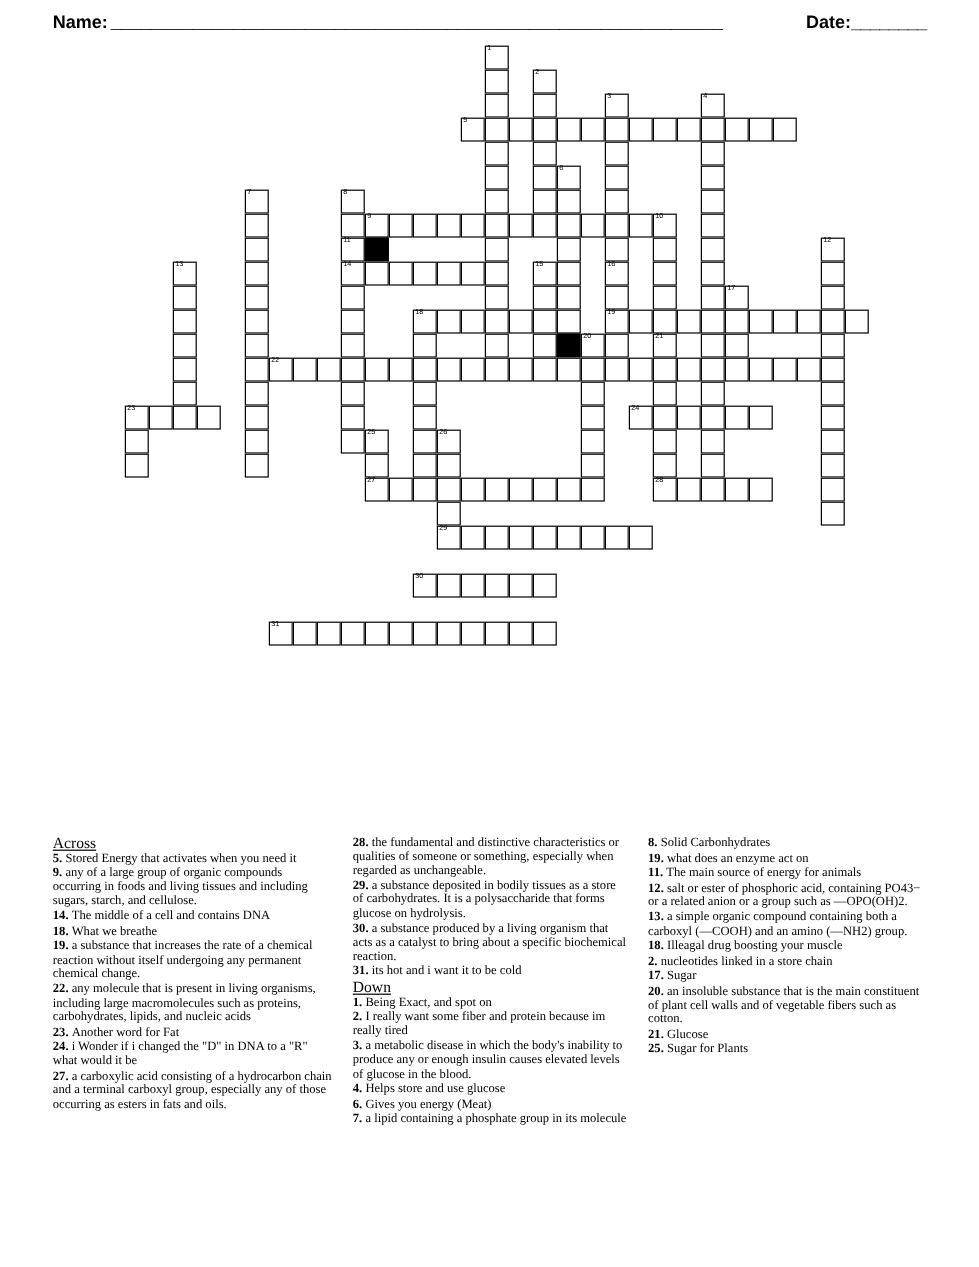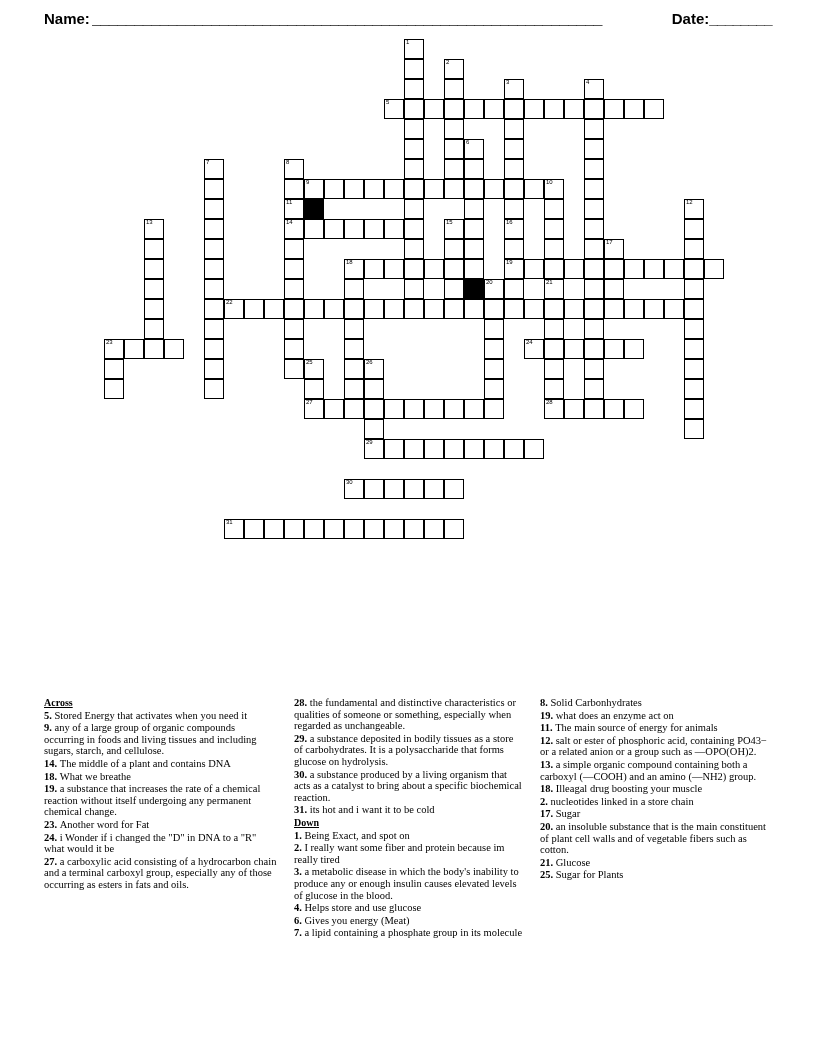--- a/index.html
+++ b/index.html
@@ -98,24 +98,24 @@
     font-family: "Liberation Serif", serif;
     font-size: 10.5px;
     line-height: 11.6px;
   }
   .clue-col {
     width: 236px;
   }
   .clue-col.col2 { width: 232px; }
   .clue-col.col3 { width: 238px; }
   .clue-head {
-    font-weight: bold;
+    font-weight: normal;
     text-decoration: underline;
     margin-bottom: 1px;
-    font-size: 10px;
+    font-size: 13px;
   }
   .clue {
     margin-bottom: 1px;
     text-align: left;
   }
   .clue b {
     font-weight: bold;
   }
 </style>
 </head>
@@ -429,23 +429,24 @@
       <div class="cell" style="left: 360px; top: 480px;"></div>
       <div class="cell" style="left: 380px; top: 480px;"></div>
       <div class="cell" style="left: 400px; top: 480px;"></div>
     </div>
 
   <div class="clues">
     <div class="clue-col col1" id="clue-col-1">
         <div class="clue-head">Across</div>
         <div class="clue"><b>5. </b><span>Stored Energy that activates when you need it</span></div>
         <div class="clue"><b>9. </b><span>any of a large group of organic compounds occurring in foods and living tissues and including sugars, starch, and cellulose.</span></div>
-        <div class="clue"><b>14. </b><span>The middle of a plant and contains DNA</span></div>
+        <div class="clue"><b>14. </b><span>The middle of a cell and contains DNA</span></div>
         <div class="clue"><b>18. </b><span>What we breathe</span></div>
         <div class="clue"><b>19. </b><span>a substance that increases the rate of a chemical reaction without itself undergoing any permanent chemical change.</span></div>
+        <div class="clue"><b>22. </b><span>any molecule that is present in living organisms, including large macromolecules such as proteins, carbohydrates, lipids, and nucleic acids</span></div>
         <div class="clue"><b>23. </b><span>Another word for Fat</span></div>
         <div class="clue"><b>24. </b><span>i Wonder if i changed the "D" in DNA to a "R" what would it be</span></div>
         <div class="clue"><b>27. </b><span>a carboxylic acid consisting of a hydrocarbon chain and a terminal carboxyl group, especially any of those occurring as esters in fats and oils.</span></div>
       </div>
     <div class="clue-col col2" id="clue-col-2">
         <div class="clue"><b>28. </b><span>the fundamental and distinctive characteristics or qualities of someone or something, especially when regarded as unchangeable.</span></div>
         <div class="clue"><b>29. </b><span>a substance deposited in bodily tissues as a store of carbohydrates. It is a polysaccharide that forms glucose on hydrolysis.</span></div>
         <div class="clue"><b>30. </b><span>a substance produced by a living organism that acts as a catalyst to bring about a specific biochemical reaction.</span></div>
         <div class="clue"><b>31. </b><span>its hot and i want it to be cold</span></div>
         <div class="clue-head">Down</div>

